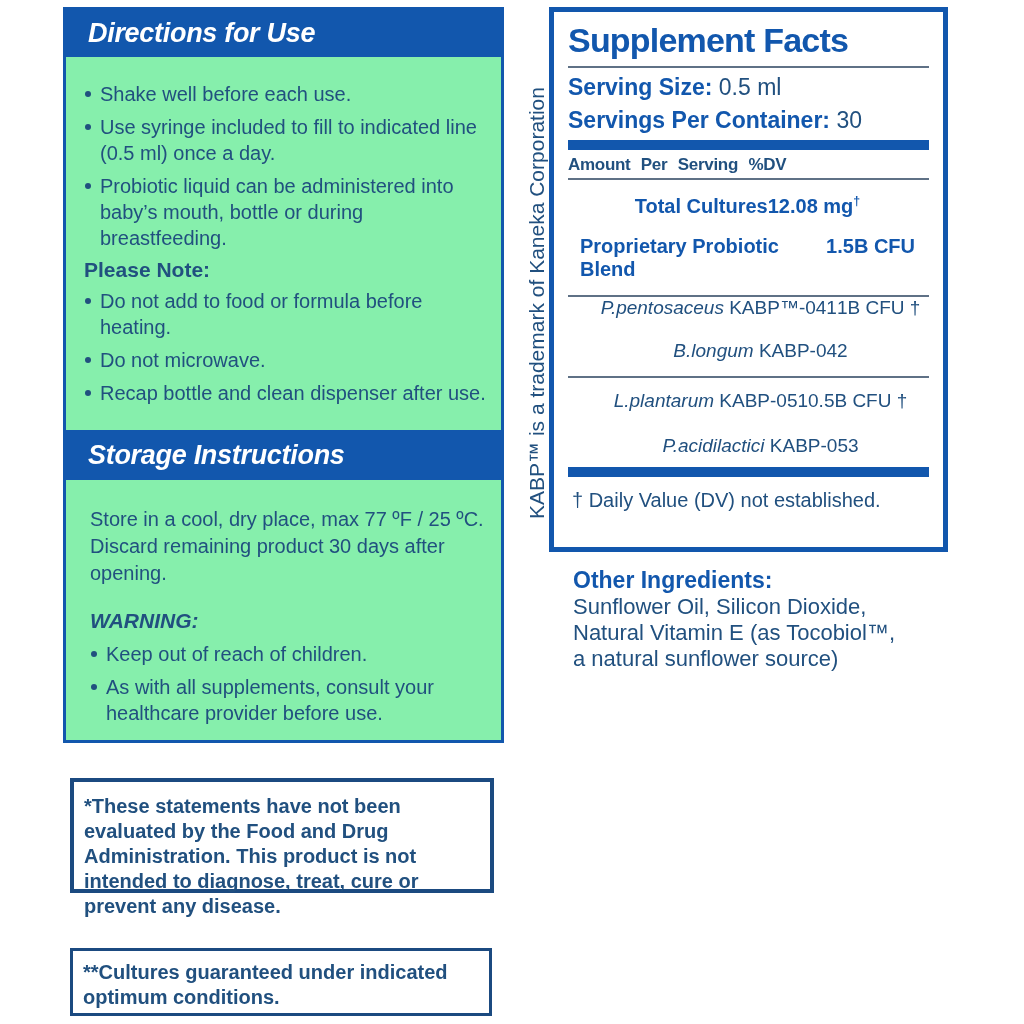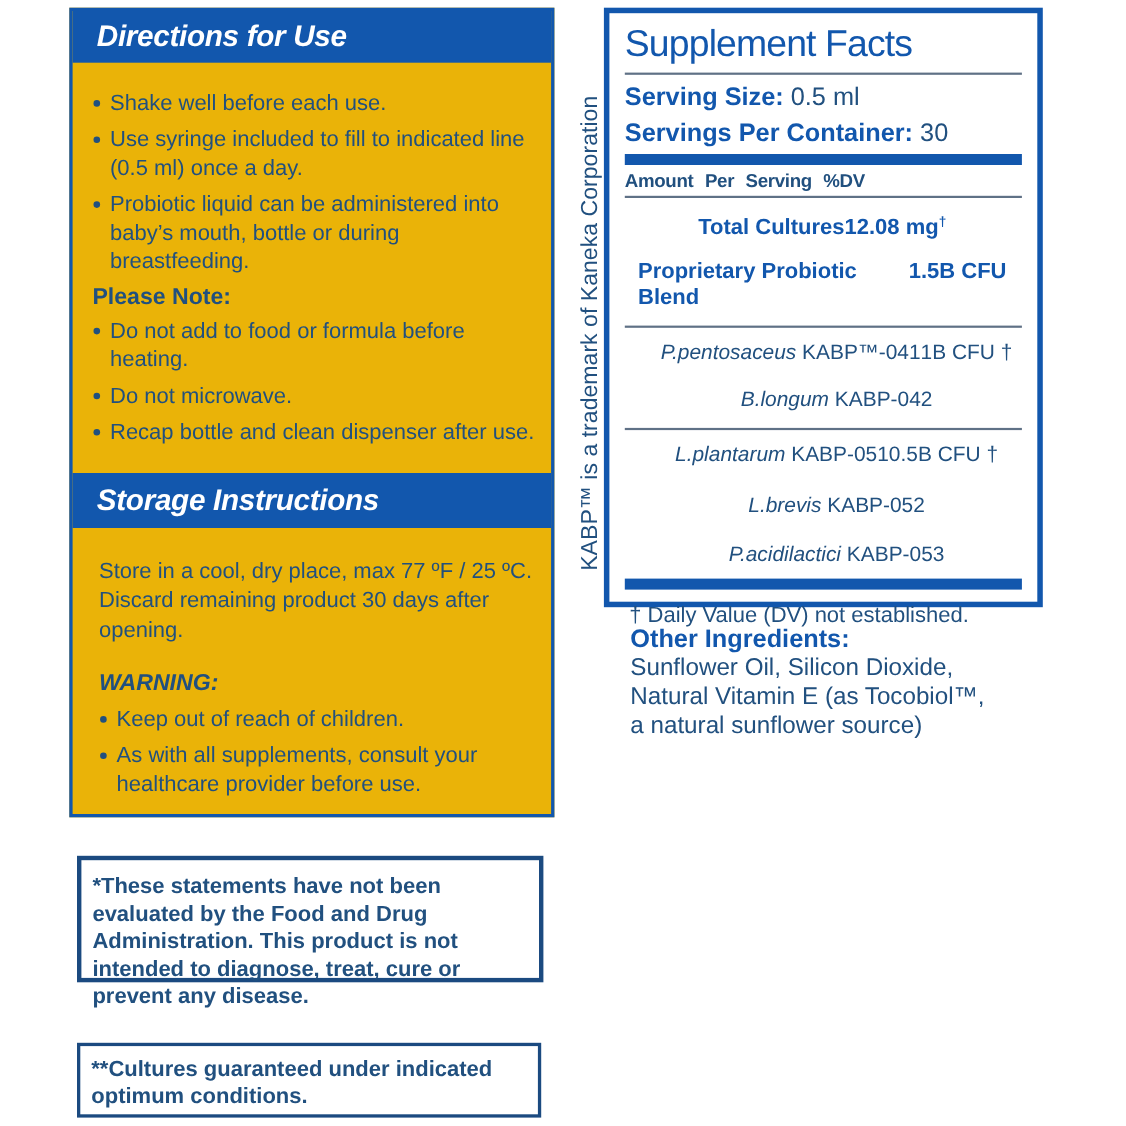--- a/index.html
+++ b/index.html
@@ -7,21 +7,21 @@
     --navy:#21507f;
     --rule:#5f7186;
     --border-navy:#1b4a80;
   }
   *{box-sizing:border-box;margin:0;padding:0}
   html,body{width:1024px;height:1024px;background:#ffffff;
     font-family:"Liberation Sans", sans-serif;position:relative;overflow:hidden}
 
   
   .left-panel{position:absolute;left:63px;top:7px;width:441px;height:736px;
-    border:3px solid var(--blue);background:#eab308}
+    border:3px solid var(--blue);background:#86efac}
   .section-bar{background:var(--blue);color:#fff;font-weight:bold;font-style:italic;
     font-size:27px;display:flex;align-items:center;padding-left:22px;letter-spacing:-0.3px}
   .bar-directions{height:47px}
   .bar-storage{height:50px}
   .content-1{height:373px;padding:24px 10px 0 18px}
   .content-2{height:259px;padding:26px 10px 0 24px}
   .bullet{position:relative;padding-left:16px;margin-bottom:7px;font-size:20px;
     line-height:26px;color:var(--navy);white-space:pre-line}
   .bullet::before{content:'';position:absolute;left:1px;top:10px;width:6px;height:6px;
     border-radius:50%;background:var(--navy)}
@@ -40,40 +40,40 @@
     border:3px solid var(--border-navy);padding:9px 8px 0 10px}
 
   
   .vertical-tm{position:absolute;left:294px;top:291px;width:485px;height:24px;
     transform:rotate(-90deg);transform-origin:center;text-align:center;
     font-size:21px;color:var(--navy);white-space:nowrap}
 
   
   .sf-panel{position:absolute;left:549px;top:7px;width:399px;height:545px;
     border:5px solid var(--blue);background:#fff;padding:0 14px}
-  .sf-title{font-size:34px;font-weight:normal;color:var(--blue);letter-spacing:-0.8px;
+  .sf-title{font-size:34px;font-weight:bold;color:var(--blue);letter-spacing:-0.8px;
     margin-top:6px;line-height:44px}
   .thin-rule{height:2px;background:var(--rule);margin-top:4px}
   .sf-serving{font-size:23px;line-height:28px;color:var(--blue);margin-top:5px}
   .sf-serving .lbl{font-weight:bold}
   .sf-serving .val{color:var(--navy)}
   .thick-bar{height:10px;background:var(--blue);margin-top:6px}
   .sf-colhead{font-size:17px;font-weight:bold;color:var(--navy);
     margin-top:5px;word-spacing:6px;letter-spacing:-0.3px}
   .rule-under-head{margin-top:3px}
   .sf-row{display:flex;justify-content:center;align-items:baseline;
     font-size:19px;color:var(--navy);padding-left:12px}
   .sf-row.bold{font-weight:bold;color:var(--blue);font-size:20px}
   .sf-row.bold .amt{margin-right:14px}
   .sf-row.species-row{padding-left:24px}
   .sf-row .species{font-style:italic}
   .sf-row .amt{white-space:nowrap}
   .sf-row sup{font-size:0.62em}
   .mt-r1{margin-top:14px}.mt-r2{margin-top:17px}
-  .mt-rule1{margin-top:14px}.mt-r3{margin-top:12px}.mt-r4{margin-top:21px}
+  .mt-rule1{margin-top:14px}.mt-r3{margin-top:0}.mt-r4{margin-top:21px}
   .mt-rule2{margin-top:14px}.mt-r5{margin-top:12px}.mt-r6{margin-top:24px}
   .mt-r7{margin-top:23px}
   .mt-bar2{margin-top:10px}
   .sf-footnote{font-size:20px;color:var(--navy);margin-top:12px;padding-left:4px}
 
   
   .other-ing{position:absolute;left:573px;top:567px;width:372px}
   .other-ing .oi-label{font-size:23px;font-weight:bold;color:var(--blue);line-height:27px}
   .other-ing .oi-lines{font-size:22px;color:var(--navy);line-height:26px;white-space:pre-line}
 </style>
@@ -153,24 +153,20 @@
     <span><span class="species">B.longum</span><span> KABP-042</span></span>
     <span class="amt"></span>
   </div>
 
   <div class="thin-rule mt-rule2"></div>
 
   <div class="sf-row species-row mt-r5">
     <span><span class="species">L.plantarum</span><span> KABP-051</span></span>
     <span class="amt">0.5B CFU †</span>
   </div>
-  <div class="sf-row species-row mt-r6">
-    <span><span class="species">L.brevis</span><span> KABP-052</span></span>
-    <span class="amt"></span>
-  </div>
   <div class="sf-row species-row mt-r7">
     <span><span class="species">P.acidilactici</span><span> KABP-053</span></span>
     <span class="amt"></span>
   </div>
 
   <div class="thick-bar mt-bar2"></div>
   <div class="sf-footnote">† Daily Value (DV) not established.</div>
 </div>
 
 <div class="other-ing">

